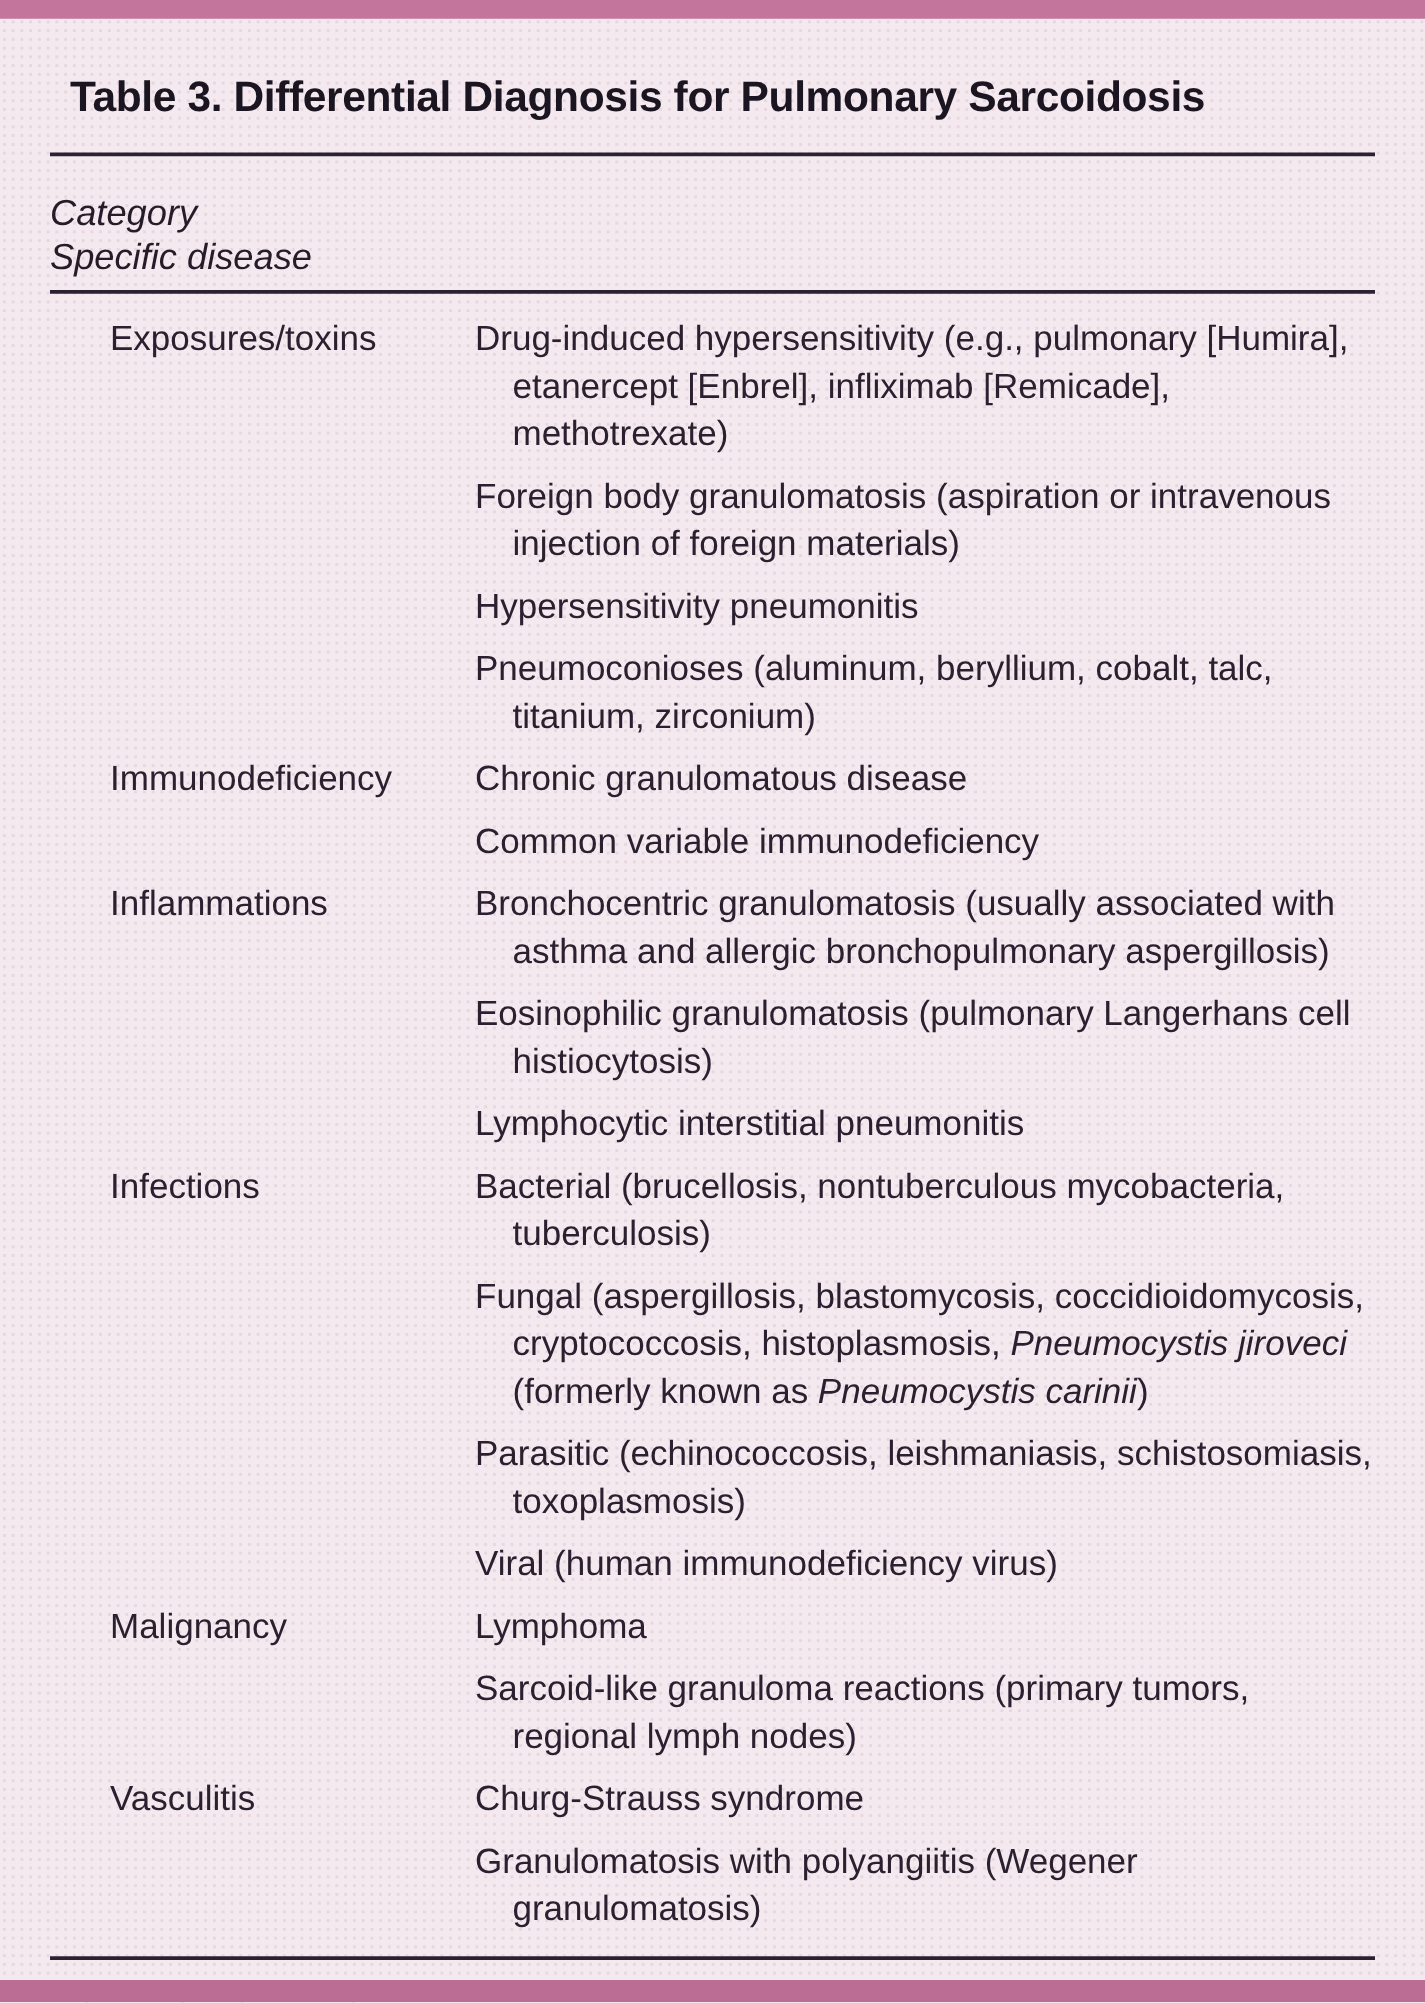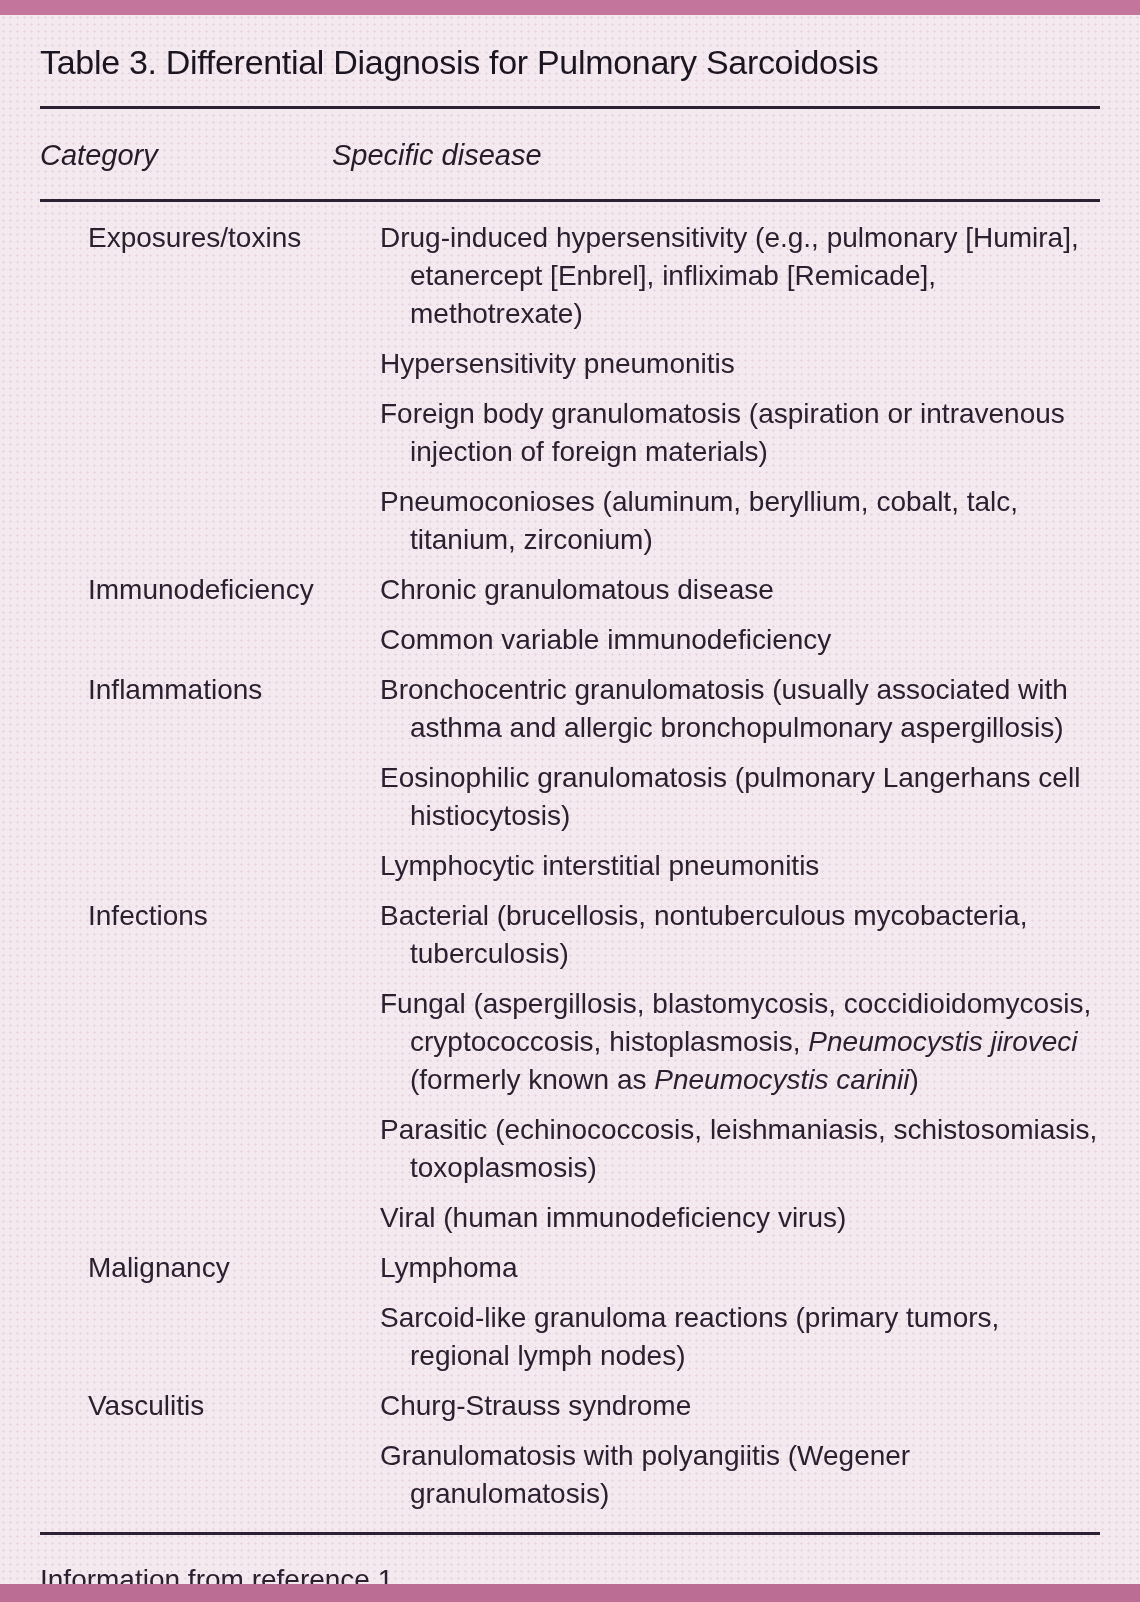--- a/index.html
+++ b/index.html
@@ -20,43 +20,44 @@
   .accent-bar {
     position: absolute;
     left: 0;
     right: 0;
     height: 15px;
   }
   .accent-bar.top { top: 0; }
   .accent-bar.bottom { bottom: 0; height: 18px; }
 
   .title {
-    margin: 0;
+    margin: 16px;
     padding: 44px 40px 0 40px;
     font-size: 34px;
     line-height: 1.1;
-    font-weight: normal;
+    font-weight: bold;
     letter-spacing: -0.3px;
     color: #1a1520;
   }
 
   .rule {
     height: 3px;
     margin: 0 40px;
     background: #2b2133;
   }
   .rule-title { margin-top: 25px; }
 
   .headrow {
     display: flex;
-    padding: 29px 40px 26px 40px;
+    padding: 29px 40px 8px 40px;
     font-style: italic;
     font-size: 29px;
     line-height: 1.2;
     color: #251b29;
+    flex-direction: column;
   }
   .col-category { width: 292px; flex: none; }
 
   .tbody { padding: 17px 40px 0 40px; margin-left: 48px; }
 
   .trow { display: flex; }
 
   .trow .cat {
     width: 292px;
     flex: none;
@@ -102,22 +103,22 @@
     <div class="col-disease">Specific disease</div>
   </div>
 
   <div class="rule rule-head"></div>
 
   <div class="tbody">
       <div class="trow">
         <div class="cat">Exposures/toxins</div>
         <div class="diseases">
           <p class="disease"><span>Drug-induced hypersensitivity (e.g., pulmonary [Humira], etanercept [Enbrel], infliximab [Remicade], methotrexate)</span></p>
+          <p class="disease"><span>Foreign body granulomatosis (aspiration or intravenous injection of foreign materials)</span></p>
           <p class="disease"><span>Hypersensitivity pneumonitis</span></p>
-          <p class="disease"><span>Foreign body granulomatosis (aspiration or intravenous injection of foreign materials)</span></p>
           <p class="disease"><span>Pneumoconioses (aluminum, beryllium, cobalt, talc, titanium, zirconium)</span></p>
         </div>
       </div>
       <div class="trow">
         <div class="cat">Immunodeficiency</div>
         <div class="diseases">
           <p class="disease"><span>Chronic granulomatous disease</span></p>
           <p class="disease"><span>Common variable immunodeficiency</span></p>
         </div>
       </div>

